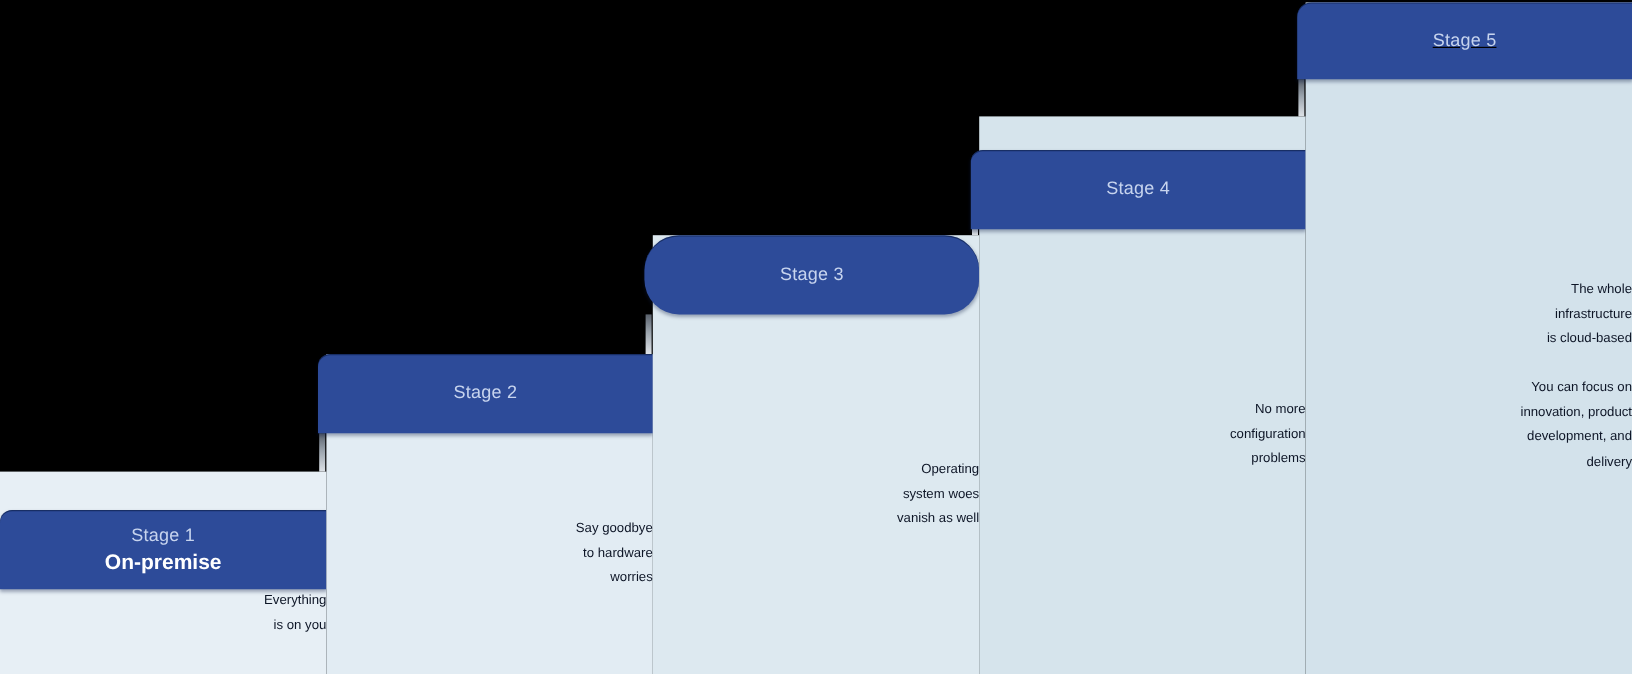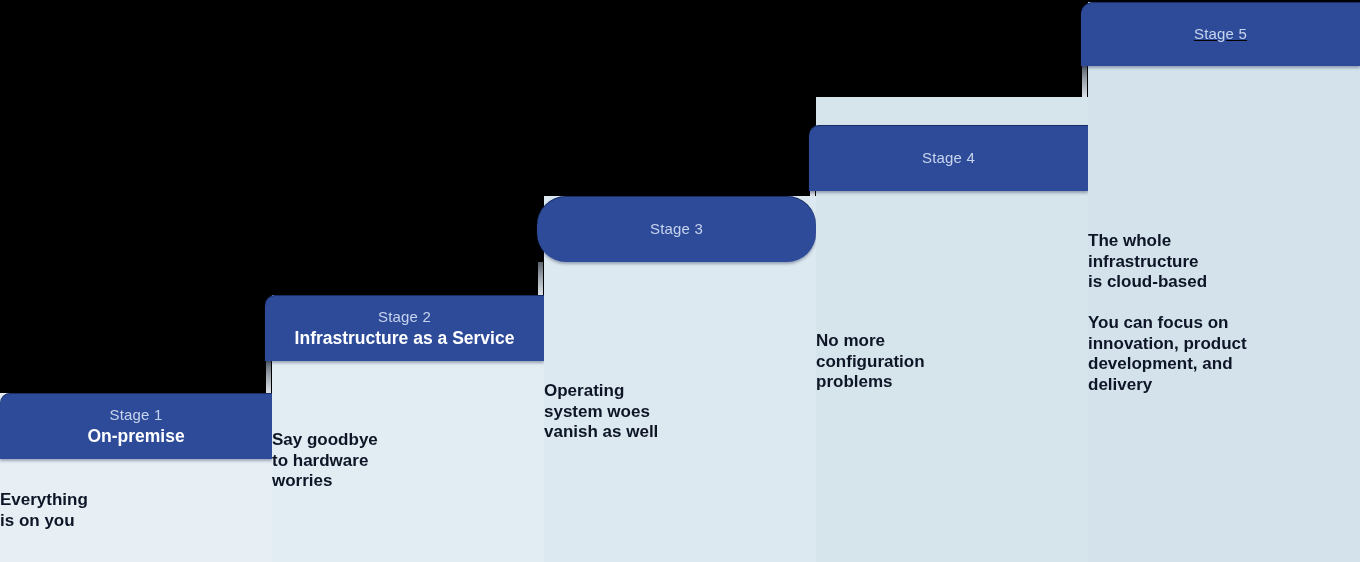--- a/index.html
+++ b/index.html
@@ -41,26 +41,25 @@
     color: #ffffff;
   }
   .strip {
     position: absolute;
     width: 5px;
     background: linear-gradient(to bottom, #59616c 0%, #9aa3ac 45%, #dde2e7 100%);
   }
   .txt {
     position: absolute;
     width: 272px;
-    text-align: left;
-    font-size: 17px;
+    text-align: right;
+    font-size: 11px;
     line-height: 20.5px;
     color: #0d1526;
     white-space: pre-line;
-    font-weight: bold;
   }
   
   .s1 .col { left: 0;     top: 393px; }
   .s1 .hdr { left: 0;     top: 393px; width: 272px; }
   .s1 .txt { left: 0;     top: 490px; }
 
   .s2 .col { left: 272px;  top: 295px; }
   .s2 .hdr { left: 265px;  top: 295px; width: 279px; }
   .s2 .strip { left: 266px; top: 361px; height: 32px; }
   .s2 .txt { left: 272px;  top: 430px; }
@@ -80,34 +79,33 @@
   .s5 .strip { left: 1082px; top: 66px; height: 31px; }
   .s5 .txt { left: 1088px; top: 231px; }
 </style>
 </head>
 <body>
 
 <div class="canvas" style="background: rgb(0, 0, 0);">
 
   <div class="s1">
     <div class="col" style="background: rgb(231, 239, 245);"></div>
-    <div class="hdr" style="background: rgb(45, 75, 153);">
+    <div class="hdr" style="background: rgb(45, 75, 153); margin-top: 32px;">
       <span class="stage-label">Stage 1</span>
       <span class="stage-title">On-premise</span>
     </div>
     <div class="txt">Everything
 is on you</div>
   </div>
 
   <div class="s2">
     <div class="col" style="background: rgb(226, 236, 243);"></div>
     <div class="strip"></div>
     <div class="hdr" style="background: rgb(45, 75, 153);">
       <span class="stage-label">Stage 2</span>
-      <span class="stage-title">Infrastructure as a Service</span>
     </div>
     <div class="txt">Say goodbye
 to hardware
 worries</div>
   </div>
 
   <div class="s3">
     <div class="col" style="background: rgb(221, 233, 240);"></div>
     <div class="strip"></div>
     <div class="hdr" style="background: rgb(45, 75, 153); border-radius: 29px;">

